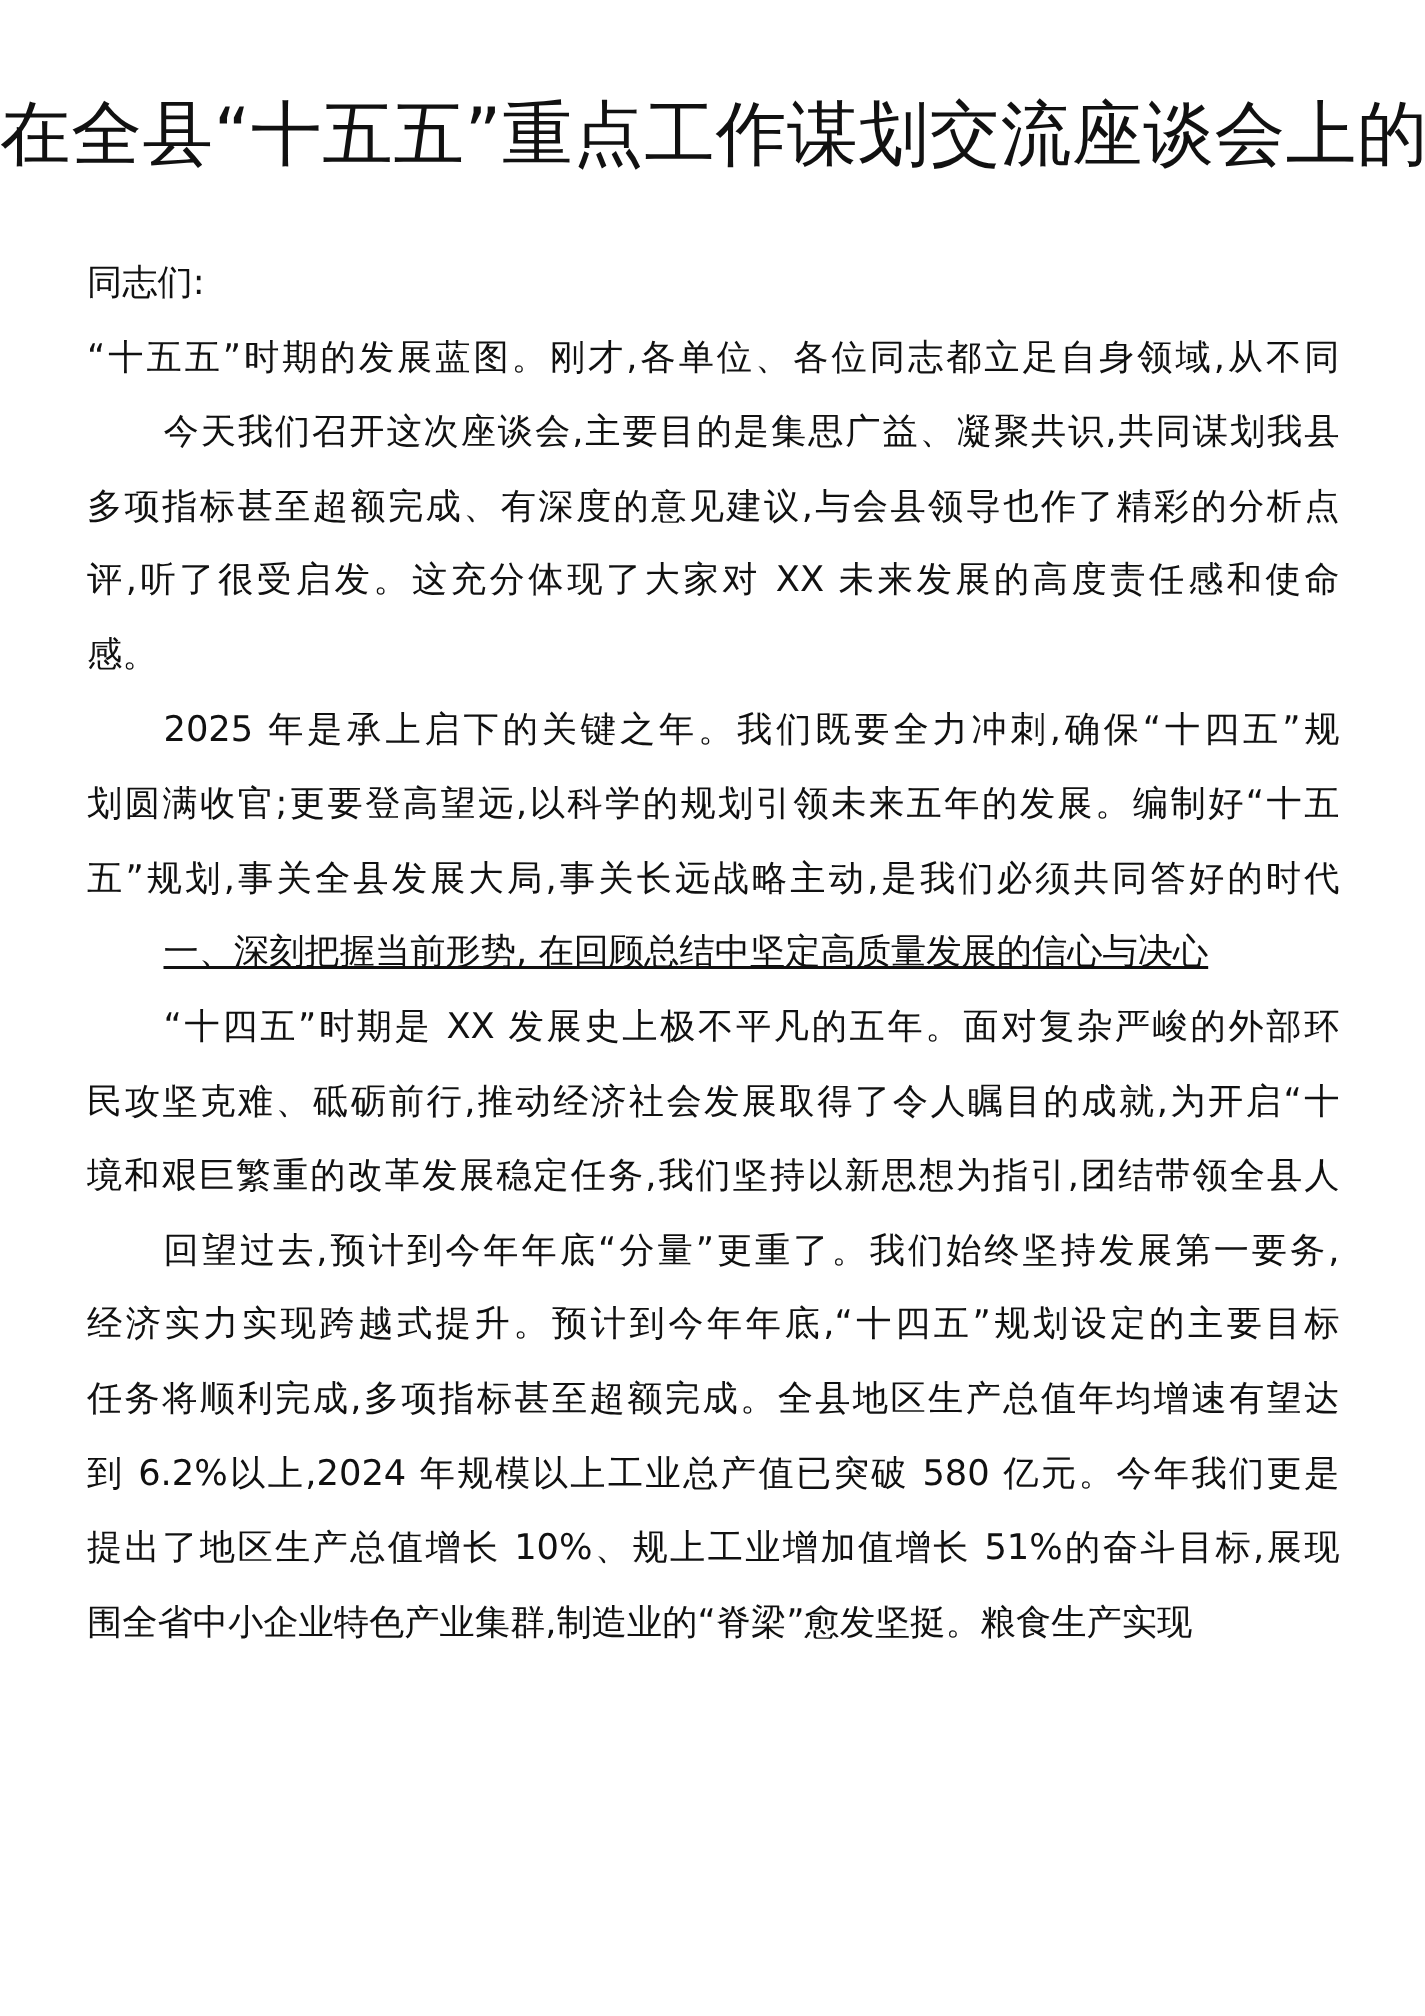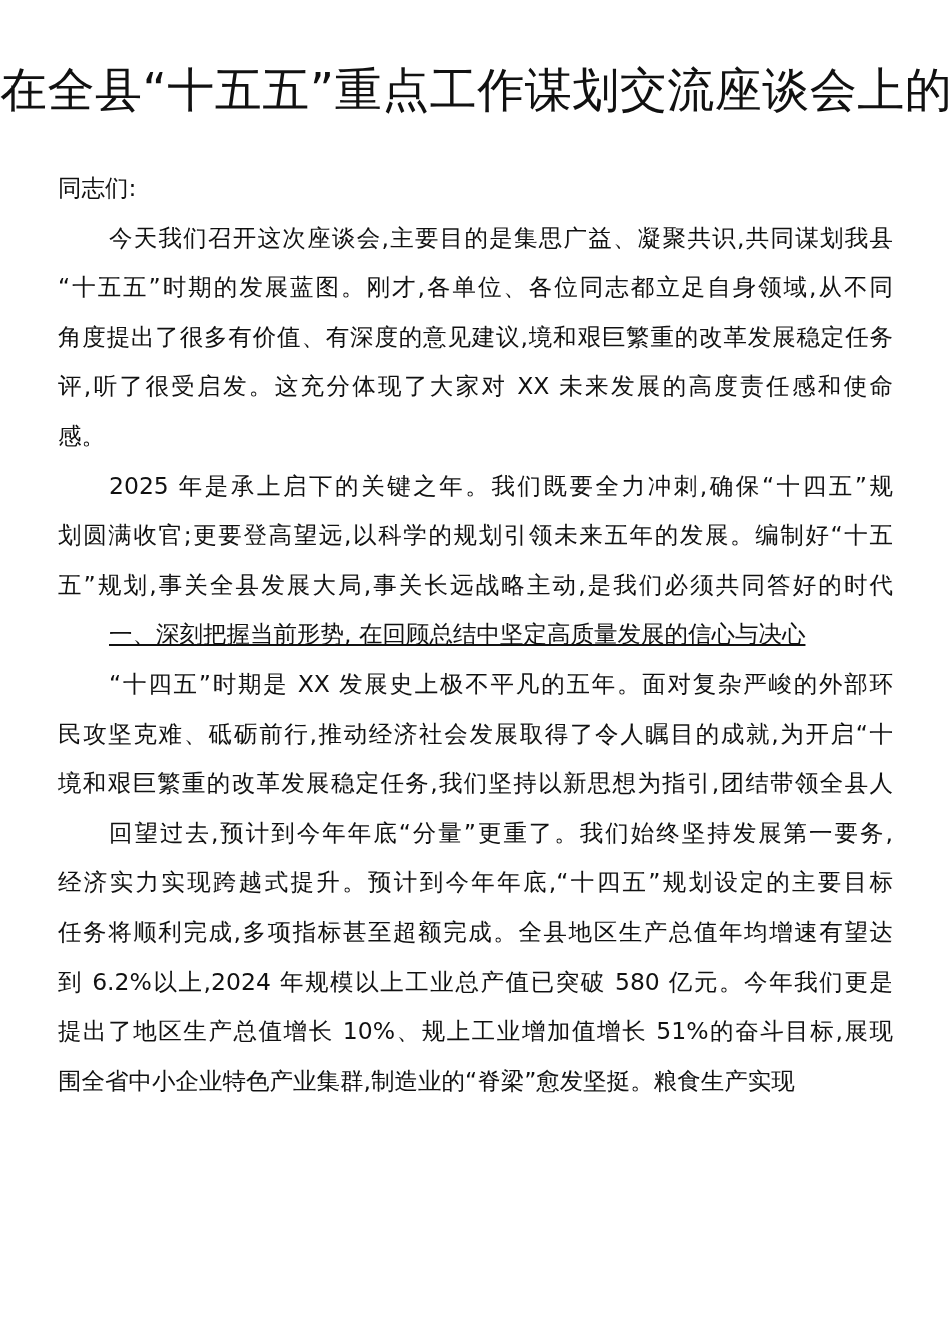--- a/index.html
+++ b/index.html
@@ -71,23 +71,23 @@
 
 <div class="page">
   <div class="title">在全县“十五五”重点工作谋划交流座谈会上的讲话</div>
 
   <div class="body-text">
     <p>
       <span class="line last">同志们:</span>
     </p>
 
     <p>
+      <span class="line">“十五五”时期的发展蓝图。刚才,各单位、各位同志都立足自身领域,从不同</span>
       <span class="line first">今天我们召开这次座谈会,主要目的是集思广益、凝聚共识,共同谋划我县</span>
-      <span class="line">“十五五”时期的发展蓝图。刚才,各单位、各位同志都立足自身领域,从不同</span>
-      <span class="line">角度提出了很多有价值、有深度的意见建议,境和艰巨繁重的改革发展稳定任务</span>
+      <span class="line">多项指标甚至超额完成、有深度的意见建议,与会县领导也作了精彩的分析点</span>
       <span class="line">评,听了很受启发。这充分体现了大家对 XX 未来发展的高度责任感和使命</span>
       <span class="line last">感。</span>
     </p>
 
     <p>
       <span class="line first">2025 年是承上启下的关键之年。我们既要全力冲刺,确保“十四五”规</span>
       <span class="line">划圆满收官;更要登高望远,以科学的规划引领未来五年的发展。编制好“十五</span>
       <span class="line">五”规划,事关全县发展大局,事关长远战略主动,是我们必须共同答好的时代</span>
     </p>
 

